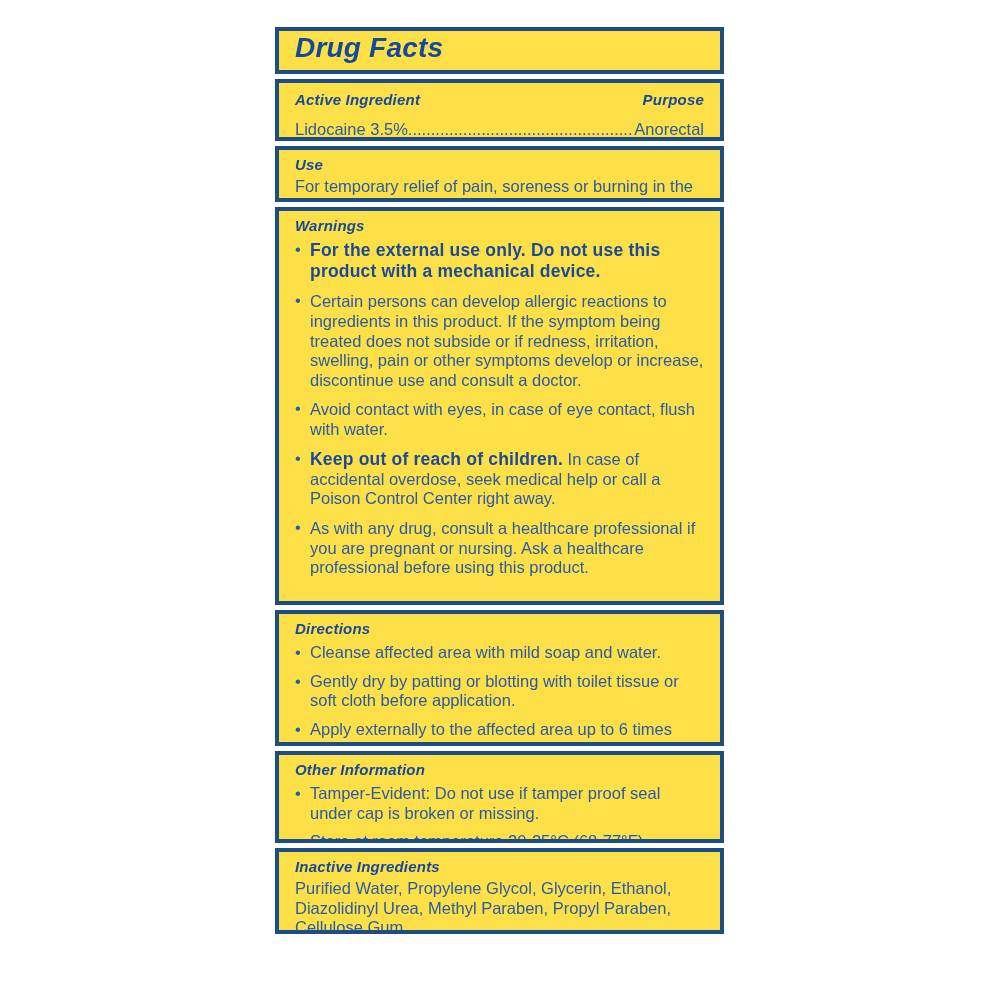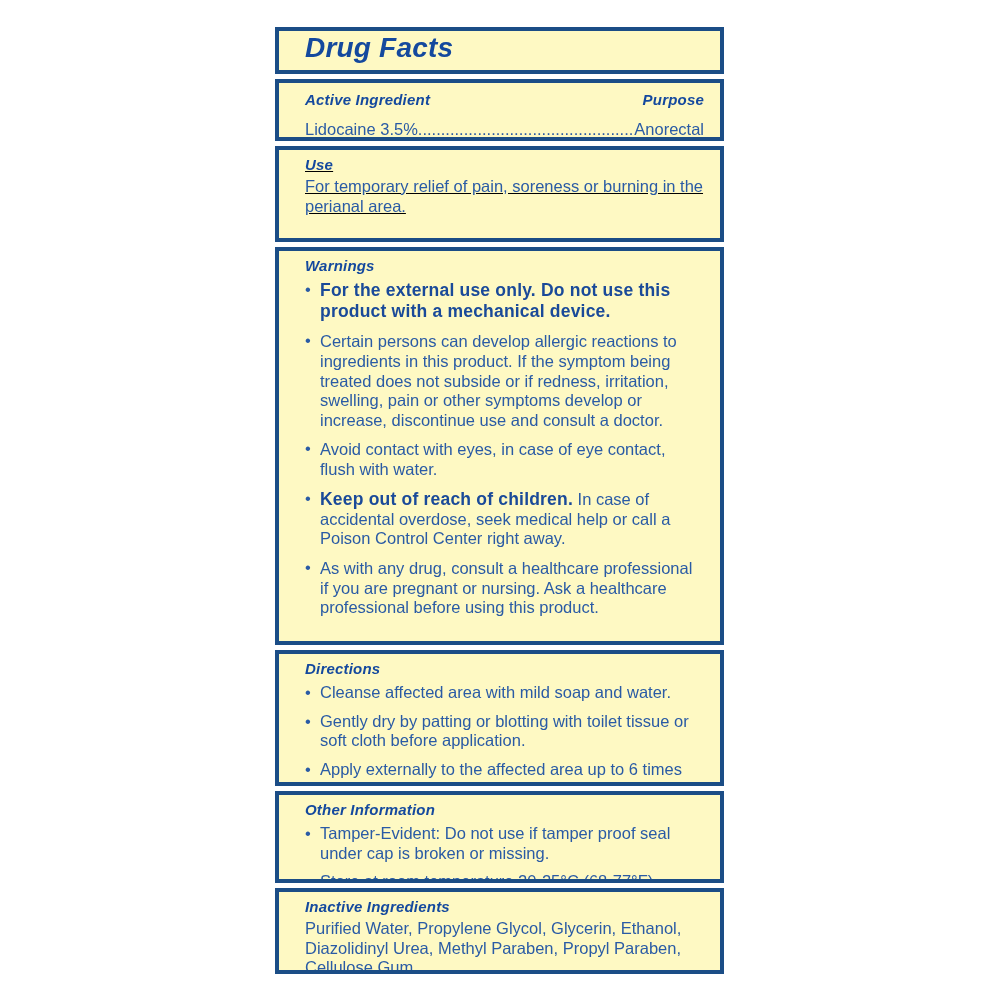--- a/index.html
+++ b/index.html
@@ -9,40 +9,40 @@
     --lead:#1a4a99;
   }
   *{box-sizing:border-box;margin:0;padding:0;}
   html,body{width:1000px;height:1000px;background:#ffffff;}
   body{font-family:"Liberation Sans","DejaVu Sans",sans-serif;position:relative;}
   .label{
     position:absolute;left:275px;top:27px;width:449px;
   }
   .box{
     border:4px solid var(--frame);
-    background:#fef9c3;
+    background:#fde047;
     margin-bottom:5px;
-    padding:6px 16px 8px 26px;
+    padding:6px 16px 8px 16px;
     overflow:hidden;
   }
   .title-box{height:47px;display:flex;align-items:center;padding-top:2px;}
   .label-title{
     font-size:28px;font-weight:bold;font-style:italic;color:var(--heading);
     letter-spacing:0.2px;
   }
   .sec-heading{
     font-size:15px;font-weight:bold;font-style:italic;color:var(--heading);
     margin-bottom:4px;letter-spacing:0.2px;
   }
   .body-text{font-size:16.5px;color:var(--body);line-height:19.5px;}
   .ai-box{height:62px;padding-top:8px;}
   .ai-header{display:flex;justify-content:space-between;align-items:baseline;}
   .ai-row{display:flex;align-items:baseline;font-size:16.5px;color:var(--body);line-height:21px;margin-top:7px;}
   .dots{flex:1;overflow:hidden;white-space:nowrap;color:var(--body);}
-  .use-box{height:96px;text-decoration:underline;}
+  .use-box{height:56px;}
   .warnings-box{height:398px;}
   .directions-box{height:136px;}
   .other-box{height:92px;}
   .inactive-box{height:86px;}
   .bullets{margin-top:2px;}
   .bullet{display:flex;margin-top:9px;}
   .bullet .dot{width:15px;flex:0 0 15px;color:var(--body);font-size:16.5px;line-height:19.5px;}
   .bullet .btxt{flex:1;}
   .lead{font-weight:bold;color:var(--lead);}
   .bullet.first{margin-top:6px;}

